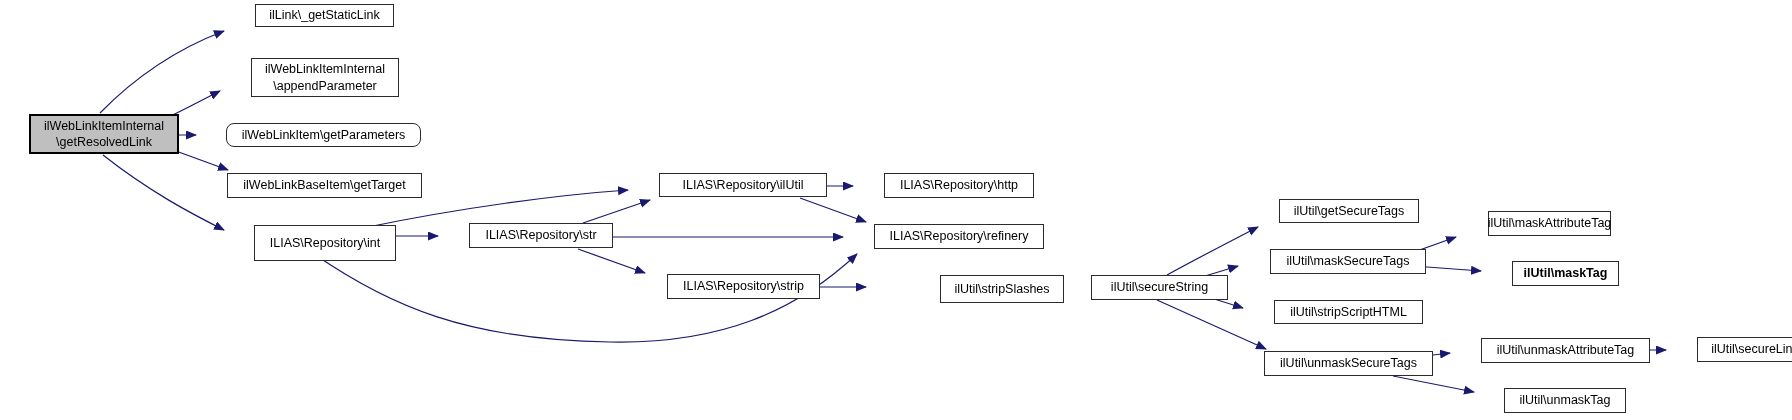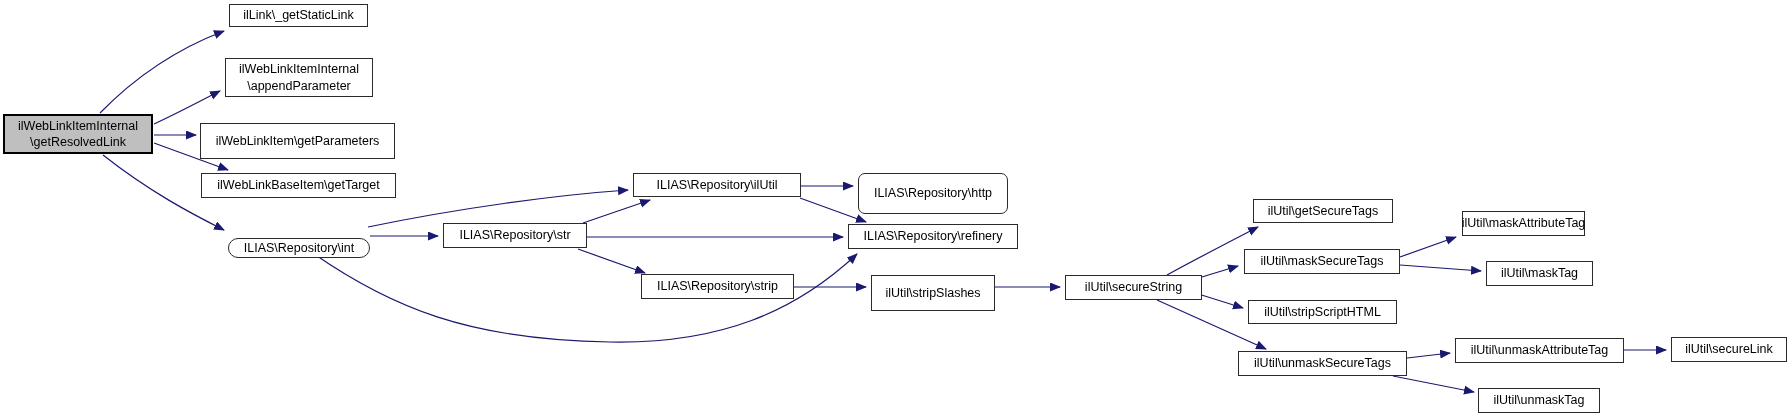--- a/index.html
+++ b/index.html
@@ -37,20 +37,21 @@
     border: 1px solid var(--node-border, #2b2b2b);
     color: var(--text, #000000);
     font-size: 12.5px;
     line-height: 1.32;
     display: flex;
     align-items: center;
     justify-content: center;
     text-align: center;
     white-space: pre-line;
     cursor: pointer;
+    margin-left: 26px;
   }
   .node.highlight {
     background: var(--highlight-fill, #bfbfbf);
     border: 2px solid var(--highlight-border, #000000);
   }
 </style>
 </head>
 <body>
 
 <div class="canvas">
@@ -85,33 +86,33 @@
     <path class="edge" d="M1407,358 L1450,353" marker-end="url(#arrowhead)"></path>
     <path class="edge" d="M1393,376 L1474,392" marker-end="url(#arrowhead)"></path>
     <path class="edge" d="M1624,350 L1666,350" marker-end="url(#arrowhead)"></path>
   </svg>
 
   <div class="node highlight" style="left:3px;    top:114px; width:150px; height:40px;">ilWebLinkItemInternal
 \getResolvedLink</div>
   <div class="node" style="left:229px;  top:4px;   width:139px; height:23px;">ilLink\_getStaticLink</div>
   <div class="node" style="left:225px;  top:58px;  width:148px; height:39px;">ilWebLinkItemInternal
 \appendParameter</div>
-  <div class="node" style="left:200px;  top:123px; width:195px; height:36px;">ilWebLinkItem\getParameters</div>
+  <div class="node" style="left:200px;  top:123px; width:195px; height:24px;border-radius:8px;">ilWebLinkItem\getParameters</div>
   <div class="node" style="left:201px;  top:173px; width:195px; height:25px;">ilWebLinkBaseItem\getTarget</div>
-  <div class="node" style="left:228px;  top:238px; width:142px; height:20px;border-radius:11px;">ILIAS\Repository\int</div>
+  <div class="node" style="left:228px;  top:225px; width:142px; height:36px;">ILIAS\Repository\int</div>
   <div class="node" style="left:443px;  top:223px; width:144px; height:25px;">ILIAS\Repository\str</div>
   <div class="node" style="left:633px;  top:173px; width:168px; height:24px;">ILIAS\Repository\ilUtil</div>
-  <div class="node" style="left:858px;  top:173px; width:150px; height:41px;border-radius:7px;">ILIAS\Repository\http</div>
+  <div class="node" style="left:858px;  top:173px; width:150px; height:25px;">ILIAS\Repository\http</div>
   <div class="node" style="left:848px;  top:224px; width:170px; height:25px;">ILIAS\Repository\refinery</div>
   <div class="node" style="left:641px;  top:274px; width:153px; height:25px;">ILIAS\Repository\strip</div>
-  <div class="node" style="left:871px;  top:275px; width:124px; height:36px;">ilUtil\stripSlashes</div>
+  <div class="node" style="left:914px;  top:275px; width:124px; height:28px;">ilUtil\stripSlashes</div>
   <div class="node" style="left:1065px; top:275px; width:137px; height:25px;">ilUtil\secureString</div>
   <div class="node" style="left:1244px; top:249px; width:156px; height:25px;">ilUtil\maskSecureTags</div>
   <div class="node" style="left:1253px; top:199px; width:140px; height:24px;">ilUtil\getSecureTags</div>
   <div class="node" style="left:1238px; top:351px; width:169px; height:25px;">ilUtil\unmaskSecureTags</div>
   <div class="node" style="left:1248px; top:300px; width:149px; height:24px;">ilUtil\stripScriptHTML</div>
   <div class="node" style="left:1462px; top:211px; width:123px; height:25px;">ilUtil\maskAttributeTag</div>
-  <div class="node" style="left:1486px; top:261px; width:107px; height:25px;">ilUtil\maskTag</div>
+  <div class="node" style="left:1486px; top:261px; width:107px; height:25px;font-weight:bold;">ilUtil\maskTag</div>
   <div class="node" style="left:1455px; top:338px; width:169px; height:25px;">ilUtil\unmaskAttributeTag</div>
   <div class="node" style="left:1671px; top:337px; width:116px; height:25px;">ilUtil\secureLink</div>
   <div class="node" style="left:1478px; top:388px; width:122px; height:25px;">ilUtil\unmaskTag</div>
 
 </div>
 
 </body></html>

